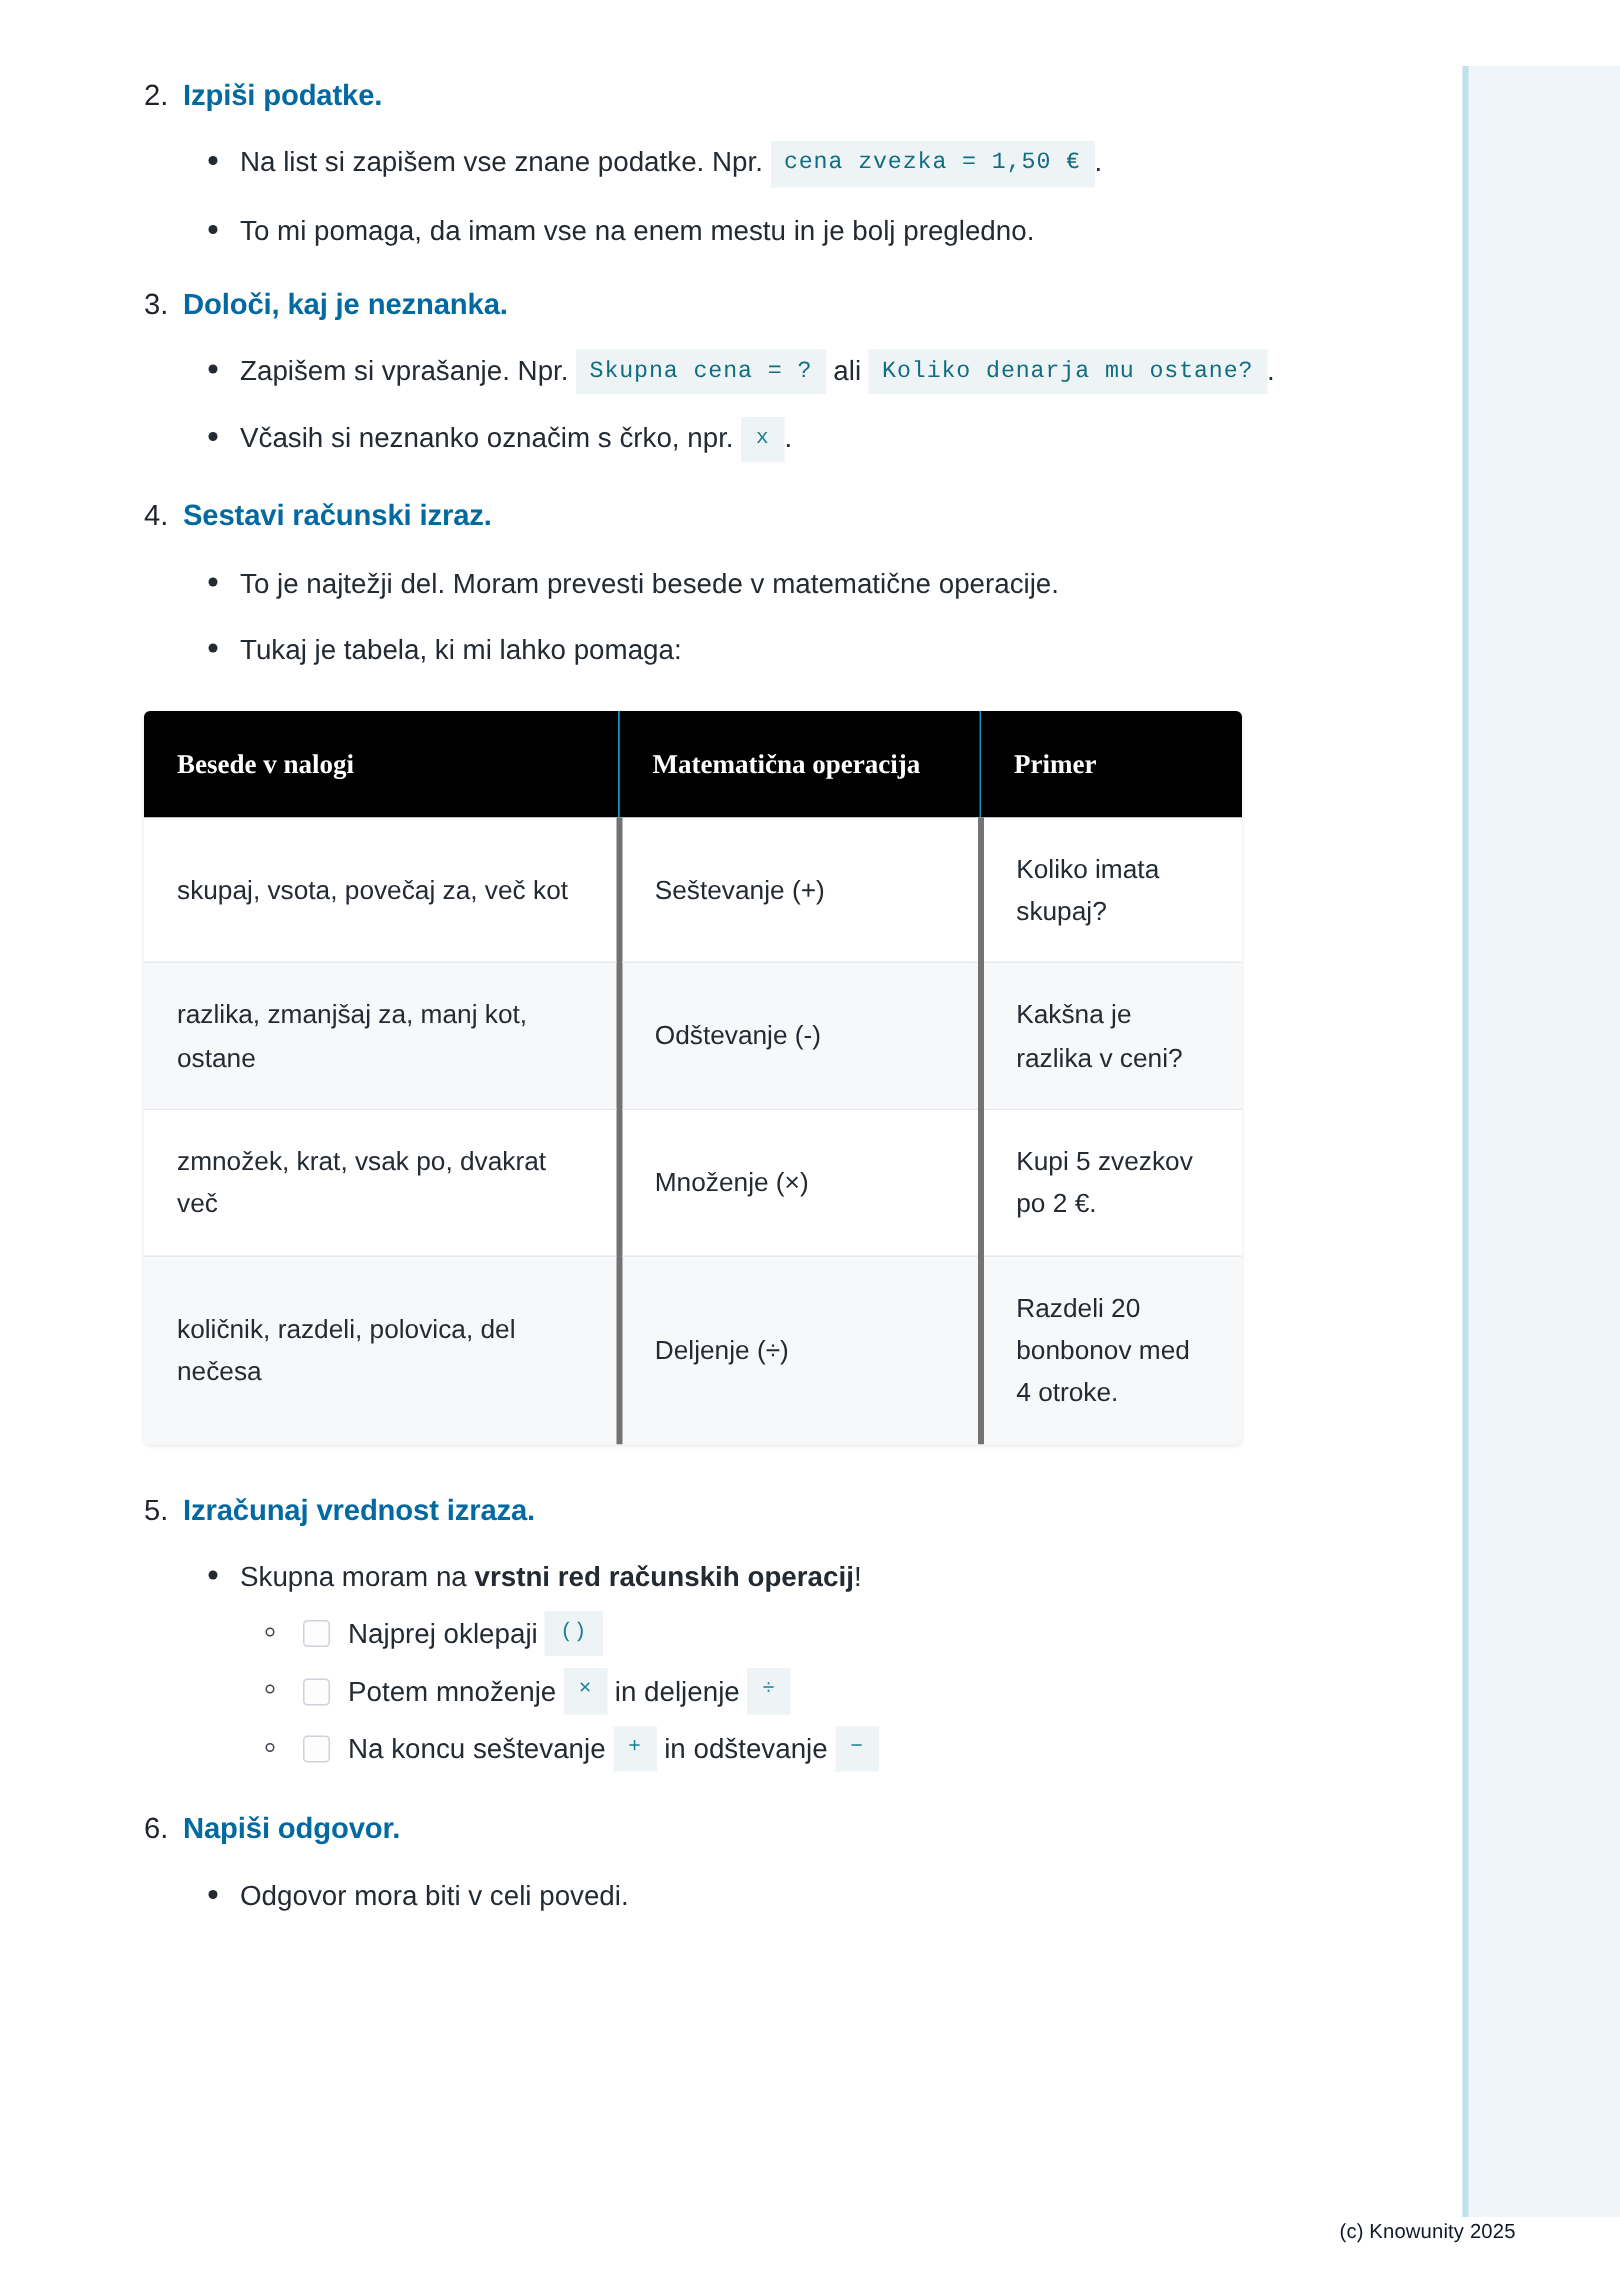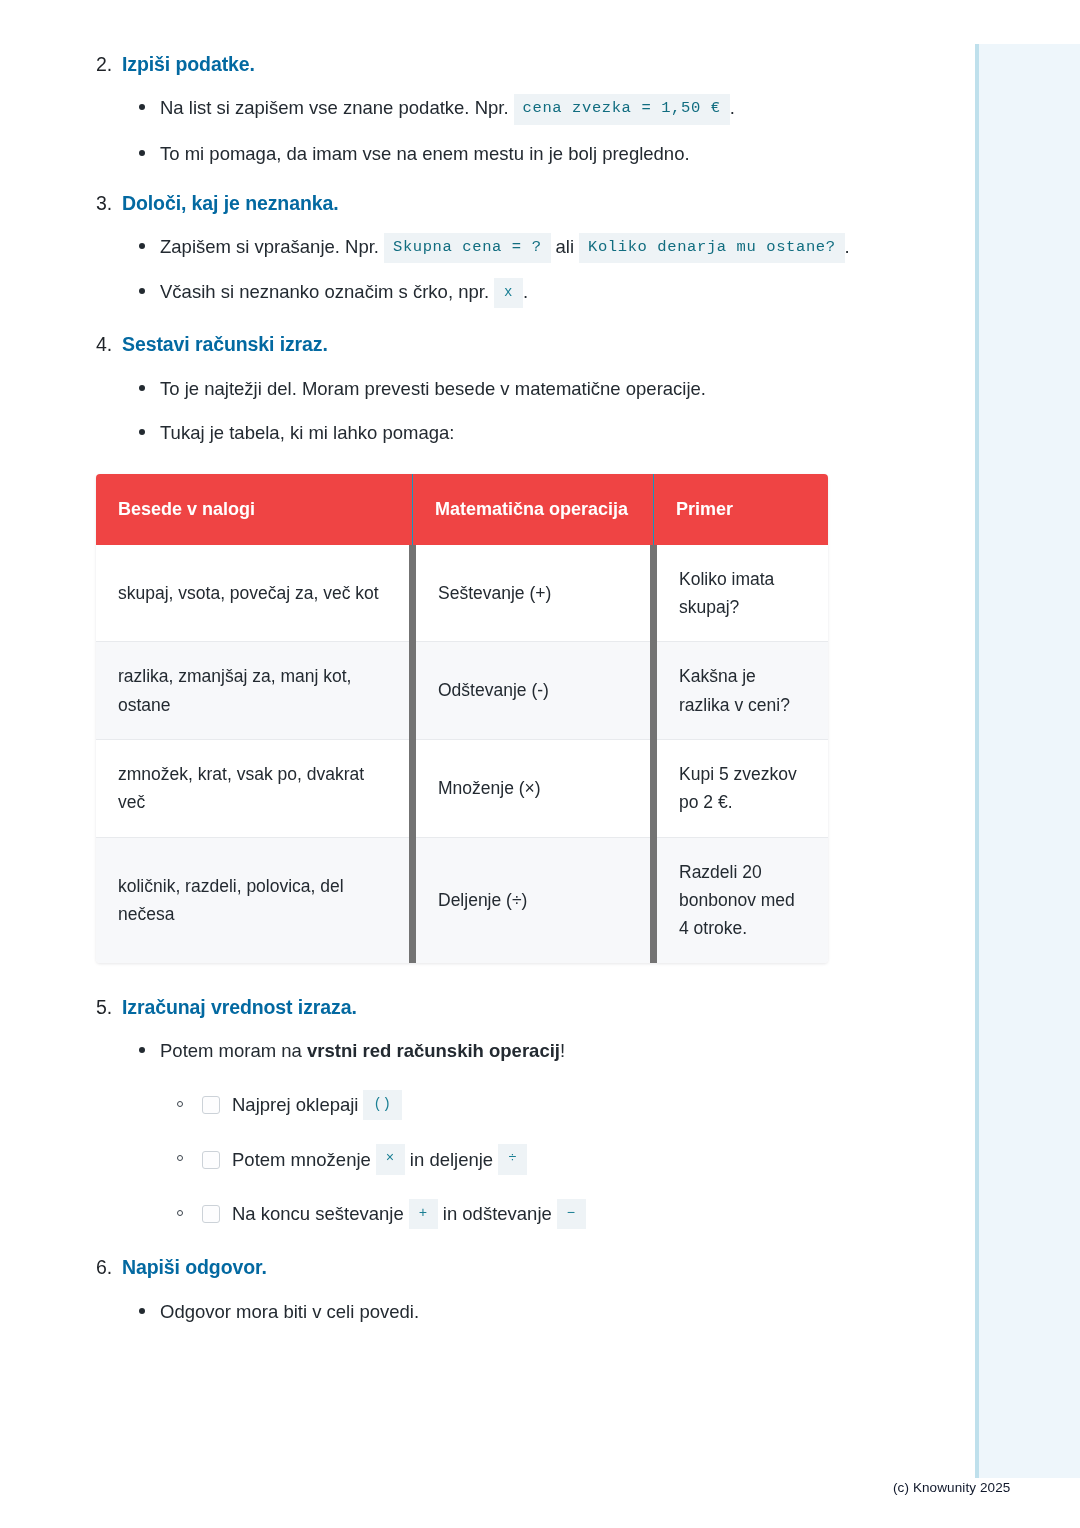--- a/index.html
+++ b/index.html
@@ -101,21 +101,21 @@
   ul.sub {
     list-style: none;
     margin: 6px 0 0 0;
     padding: 0 0 0 14px;
   }
   ul.sub > li {
     position: relative;
     font-size: 18.5px;
     line-height: 1.6;
     color: #232a31;
-    margin: 24px 0;
+    margin: 8px 0;
     padding-left: 28px;
     display: flex;
     align-items: center;
     flex-wrap: wrap;
     text-align: center;
   }
   ul.sub > li::before {
     content: "";
     position: absolute;
     left: 3px;
@@ -169,41 +169,42 @@
     overflow: hidden;
     box-shadow: 0 1px 3px rgba(16,24,40,0.10);
     background: #fff;
   }
   table.helper {
     border-collapse: collapse;
     width: 100%;
     table-layout: fixed;
   }
   table.helper th {
-    background: #ef4444;
+    background: #000000;
     color: #ffffff;
     font-size: 18px;
     font-weight: 700;
     text-align: left;
     padding: 22px 22px;
     line-height: 1.5;
     vertical-align: middle;
     border-right: 1px solid #1596bd;
+    font-family: Liberation Serif, serif;
   }
   table.helper th:nth-child(1){ width: 272px; }
   table.helper th:nth-child(2){ width: 196px; }
   table.helper th:last-child { border-right: none; }
 
   table.helper td {
     font-size: 17.5px;
     color: #232a31;
     padding: 20px 22px;
     line-height: 1.62;
     vertical-align: middle;
-    border-right: 7px solid #737373;
+    border-right: 4px solid #737373;
     border-bottom: 1px solid #e8eaed;
     background: #ffffff;
   }
   table.helper td:last-child { border-right: none; }
   table.helper tbody tr:nth-child(even) td { background: #f7f8fa; }
   table.helper tbody tr:last-child td { border-bottom: none; }
 
   
   .watermark {
     position: absolute;
@@ -299,21 +300,21 @@
         </tbody>
       </table>
     </div>
 
     <div class="step" style="margin-top:30px">
       <span class="step-num">5.</span>
       <span class="step-title">Izračunaj vrednost izraza.</span>
     </div>
     <ul class="bullets">
       <li>
-        <span>Potem moram na </span><b>vrstni red računskih operacij</b><span>!</span>
+        <span>Skupna moram na </span><b>vrstni red računskih operacij</b><span>!</span>
 
         <ul class="sub">
           <li>
             <span class="cbx"></span>
               <span class="sub-text">Najprej oklepaji</span>
               <span class="gap"></span>
               <code class="chip op">()</code>
           </li>
           <li>
             <span class="cbx"></span>

